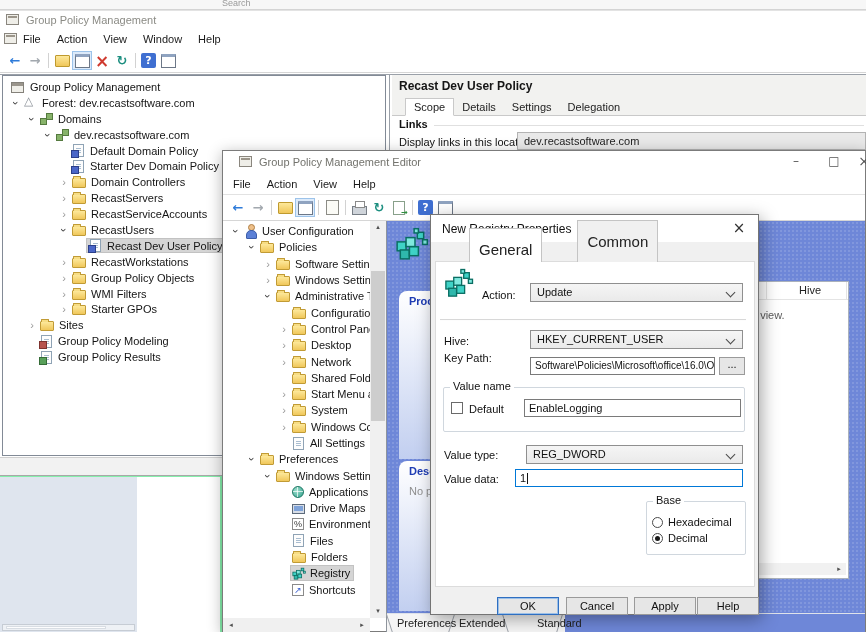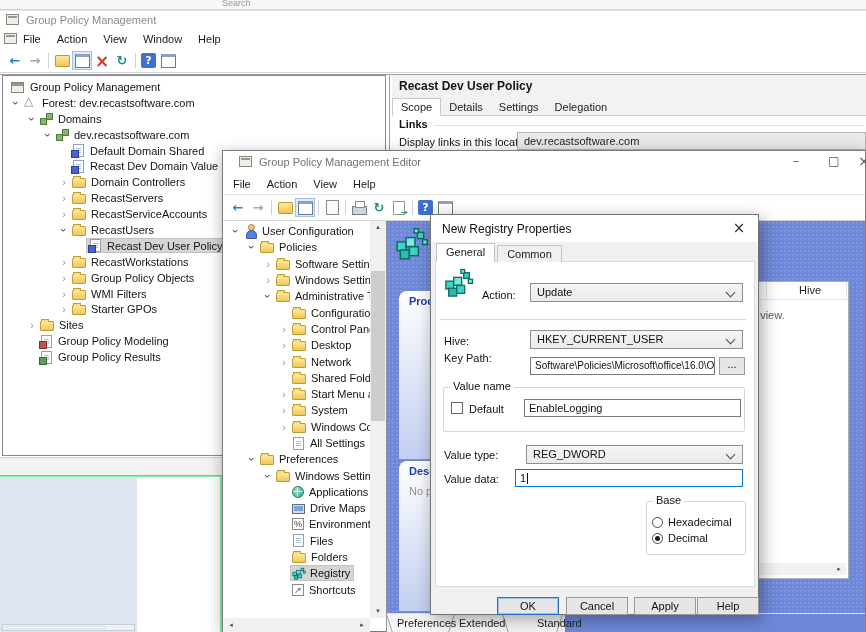--- a/index.html
+++ b/index.html
@@ -84,21 +84,21 @@
   .gpm{left:0;top:10px;width:866px;height:465px;background:#fff;border-top:1px solid #e3e3e3;}
   .gpm .tbar{top:38px;height:24px;}
   .treepanel{position:absolute;left:2px;top:64px;width:384px;height:381px;border:1px solid #828a96;background:#fff;overflow:hidden;}
   #gpm-tree{position:absolute;left:0;top:3px;width:100%;}
   .gpmsep{position:absolute;left:389px;top:64px;width:1px;height:381px;background:#9aa0a8;}
   .topline{position:absolute;left:0;top:63px;width:866px;height:1px;background:#9aa0a8;}
   .rpane{position:absolute;left:392px;top:64px;width:474px;height:78px;background:#fff;}
   .rhead{position:absolute;left:0;top:0;width:474px;height:22px;background:#f2f2f0;}
   .rtitle{position:absolute;left:7px;top:4px;font-size:12px;font-weight:bold;color:#151515;}
   .rtabs{position:absolute;left:0;top:22px;width:474px;height:19px;background:#f2f2f0;
-         border-bottom:1px solid #c9c9c9;display:flex;align-items:flex-end;padding-left:0;}
+         border-bottom:1px solid #c9c9c9;display:flex;align-items:flex-end;padding-left:13px;}
   .rtab{font-size:11px;color:#222;padding:2px 8px;}
   .rtab.sel{background:#fff;border:1px solid #c9c9c9;border-bottom:1px solid #fff;margin-bottom:-1px;}
   .rcontent{position:absolute;left:0;top:41px;width:474px;height:37px;background:#fff;}
   .linksh{position:absolute;left:7px;top:2px;font-weight:bold;font-size:11px;color:#111;}
   .linksrule{position:absolute;left:42px;right:2px;top:9px;height:1px;background:#e0e0e0;}
   .linkslbl{position:absolute;left:7px;top:20px;font-size:11px;color:#111;}
   .linksdd{position:absolute;left:125px;top:16px;width:349px;height:18px;background:#e9e9e9;
            border:1px solid #b3b3b3;font-size:11px;line-height:16px;padding-left:6px;color:#222;}
   .statusbar{position:absolute;left:0;top:446px;width:222px;height:19px;background:#f2f2f2;
              border-top:1px solid #cfcfcf;border-bottom:1px solid #a8a8a8;}
@@ -143,21 +143,21 @@
 
   
   .dialog{left:430px;top:214px;width:329px;height:401px;background:#f0f0f0;border:1px solid #747474;
           box-shadow:3px 4px 16px rgba(0,0,0,.35);}
   .d-tb{position:absolute;left:0;top:0;width:327px;height:27px;background:#fff;}
   .d-title{position:absolute;left:11px;top:7px;font-size:12px;color:#101010;}
   .d-close{position:absolute;right:0;top:0;width:38px;height:27px;text-align:center;line-height:26px;
            font-size:15px;color:#333;font-family:"DejaVu Sans",sans-serif;}
   .d-close::before{content:"×";}
   .d-tabs{position:absolute;left:5px;top:28px;height:19px;display:flex;align-items:flex-end;z-index:3;}
-  .dtab{font-size:11px;padding:2px 9px;color:#222;border:1px solid #c4c4c4;border-bottom:none;background:#f0f0f0;margin-right:2px;}
+  .dtab{font-size:15px;padding:12px 9px;color:#222;border:1px solid #c4c4c4;border-bottom:none;background:#f0f0f0;margin-right:2px;margin-left:33px;}
   .dtab.sel{background:#fff;padding-bottom:4px;}
   .d-page{position:absolute;left:4px;top:46px;width:320px;height:326px;background:#fff;border:1px solid #dcdcdc;z-index:2;}
   .dlbl{position:absolute;font-size:11px;color:#111;white-space:nowrap;}
   .combo{position:absolute;height:19px;background:linear-gradient(#f5f5f5,#eaeaea);border:1px solid #8f8f8f;
          font-size:11px;line-height:17px;padding-left:6px;color:#111;white-space:nowrap;overflow:hidden;}
   .combo::after{content:"";position:absolute;right:8px;top:5px;width:6px;height:6px;
          border-right:1px solid #4a4a4a;border-bottom:1px solid #4a4a4a;transform:rotate(45deg);}
   .tfield{position:absolute;height:18px;background:#fff;border:1px solid #7a7a7a;font-size:10px;
           line-height:16px;padding-left:4px;color:#111;white-space:nowrap;overflow:hidden;}
   .tfield.focus{border:1px solid #0078d7;font-size:11px;}
@@ -234,26 +234,26 @@
             <span class="tlabel">Domains</span>
           </div>
           <div class="trow" style="height: 15.9px; padding-left: 38px;">
             <span class="exp open">›</span>
             <span class="ti ti-domains ic-domain"></span>
             <span class="tlabel">dev.recastsoftware.com</span>
           </div>
           <div class="trow" style="height: 15.9px; padding-left: 54px;">
             <span class="exp"></span>
             <span class="ti ti-doc ic-gpo"></span>
-            <span class="tlabel">Default Domain Shared</span>
+            <span class="tlabel">Default Domain Policy</span>
           </div>
           <div class="trow" style="height: 15.9px; padding-left: 54px;">
             <span class="exp"></span>
             <span class="ti ti-doc ic-gpo"></span>
-            <span class="tlabel">Recast Dev Domain Value</span>
+            <span class="tlabel">Starter Dev Domain Policy</span>
           </div>
           <div class="trow" style="height: 15.9px; padding-left: 54px;">
             <span class="exp">›</span>
             <span class="ti ti-folder ic-ou"></span>
             <span class="tlabel">Domain Controllers</span>
           </div>
           <div class="trow" style="height: 15.9px; padding-left: 54px;">
             <span class="exp">›</span>
             <span class="ti ti-folder ic-ou"></span>
             <span class="tlabel">RecastServers</span>

